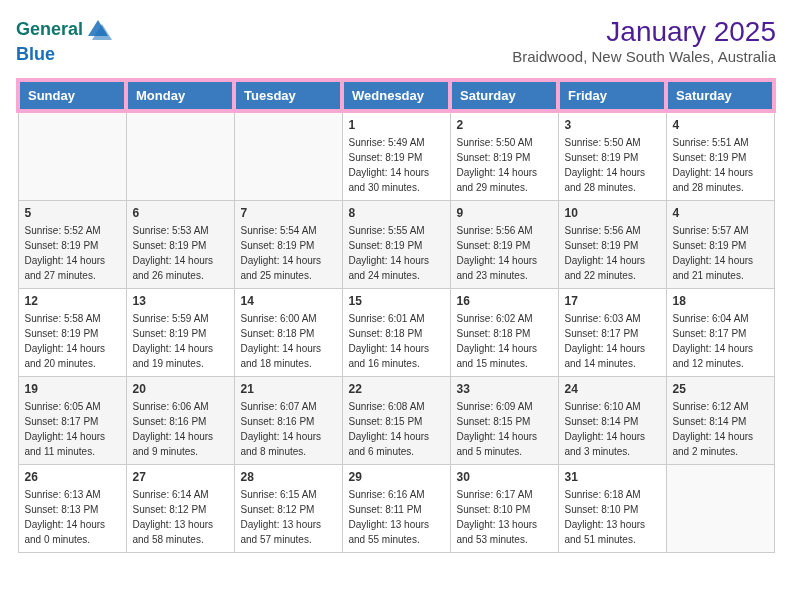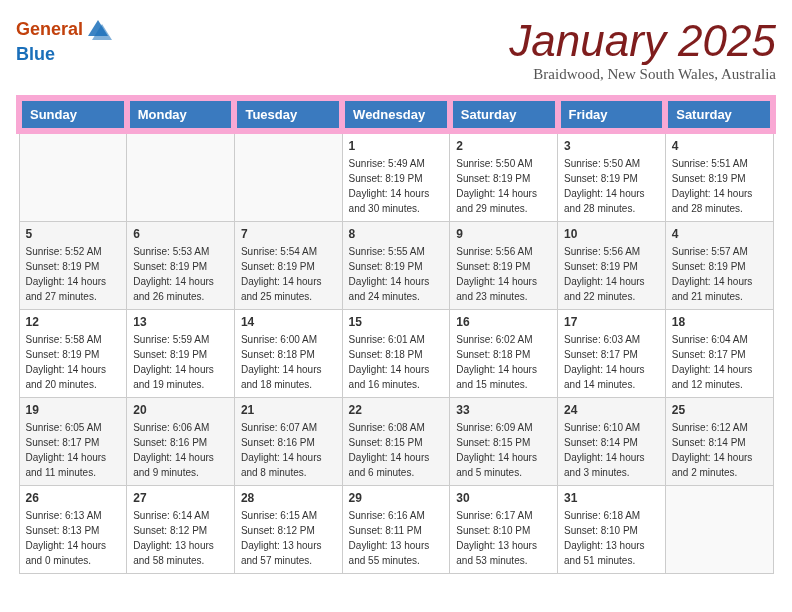--- a/index.html
+++ b/index.html
@@ -18,53 +18,51 @@
     }
     .logo {
       display: flex;
       align-items: center;
     }
     .logo-text {
       font-size: 18px;
       font-weight: bold;
       line-height: 1.2;
     }
-    .logo-text .general { color: #c2410c; }
+    .logo-text .general { color: #0f766e; }
     .logo-text .blue { color: #1a6fba; margin-top: 28px; }
     .logo-icon {
       width: 28px;
       height: 28px;
       margin-left: 2px;
     }
     .title-block {
       text-align: right;
     }
     .month-title {
-      font-size: 44px;
+      font-size: 28px;
       font-weight: normal;
-      color: #7f1d1d;
-      font-style: italic;
+      color: #4c1d95;
     }
     .location-title {
       font-size: 15px;
       color: #555;
-      font-family: Liberation Serif, serif;
     }
     .calendar {
       width: 100%;
       border-collapse: collapse;
       border: 1px solid #ccc;
     }
     .calendar th {
       background-color: #3a7abf;
       color: #fff;
       text-align: left;
       padding: 6px 8px;
       font-size: 13px;
-      border: 6px solid #f9a8d4;
+      border: 4px solid #f9a8d4;
     }
     .calendar td {
       vertical-align: top;
       padding: 5px 6px;
       border: 1px solid #ccc;
       width: calc(100% / 7);
       min-height: 80px;
       font-size: 10.5px;
       color: #333;
       background: #fff;

